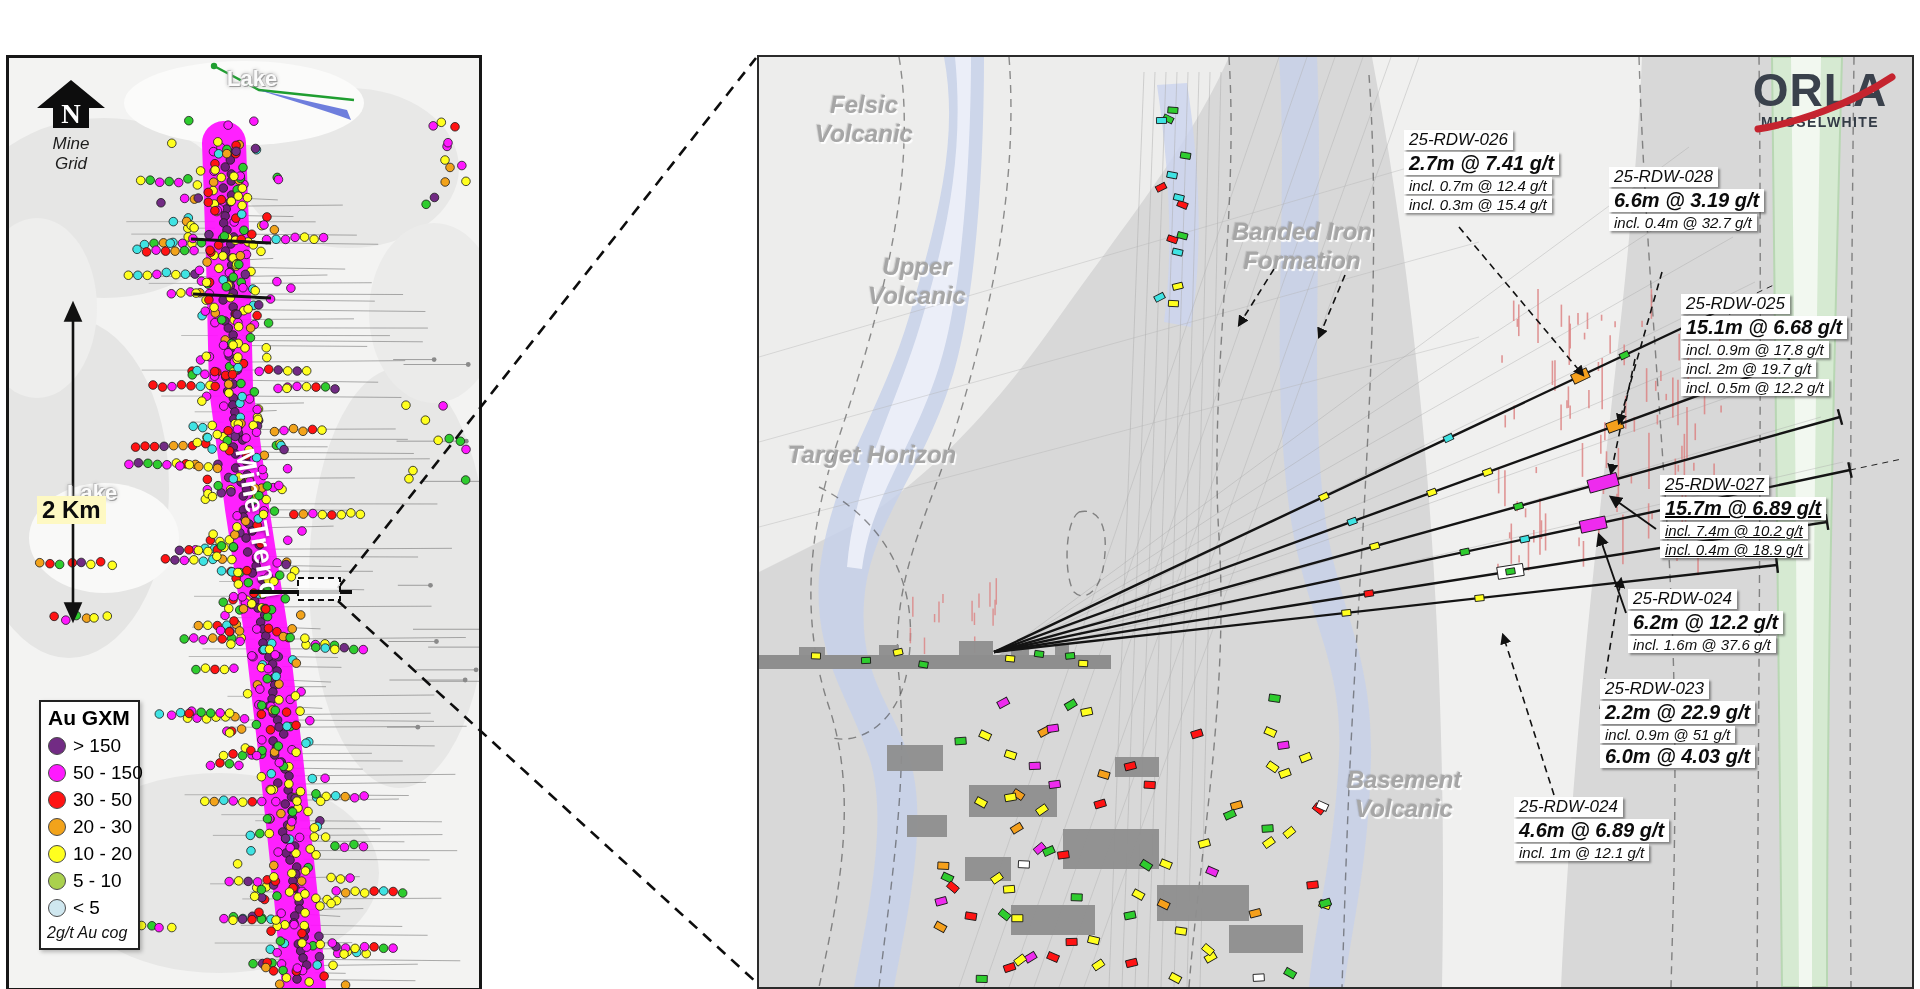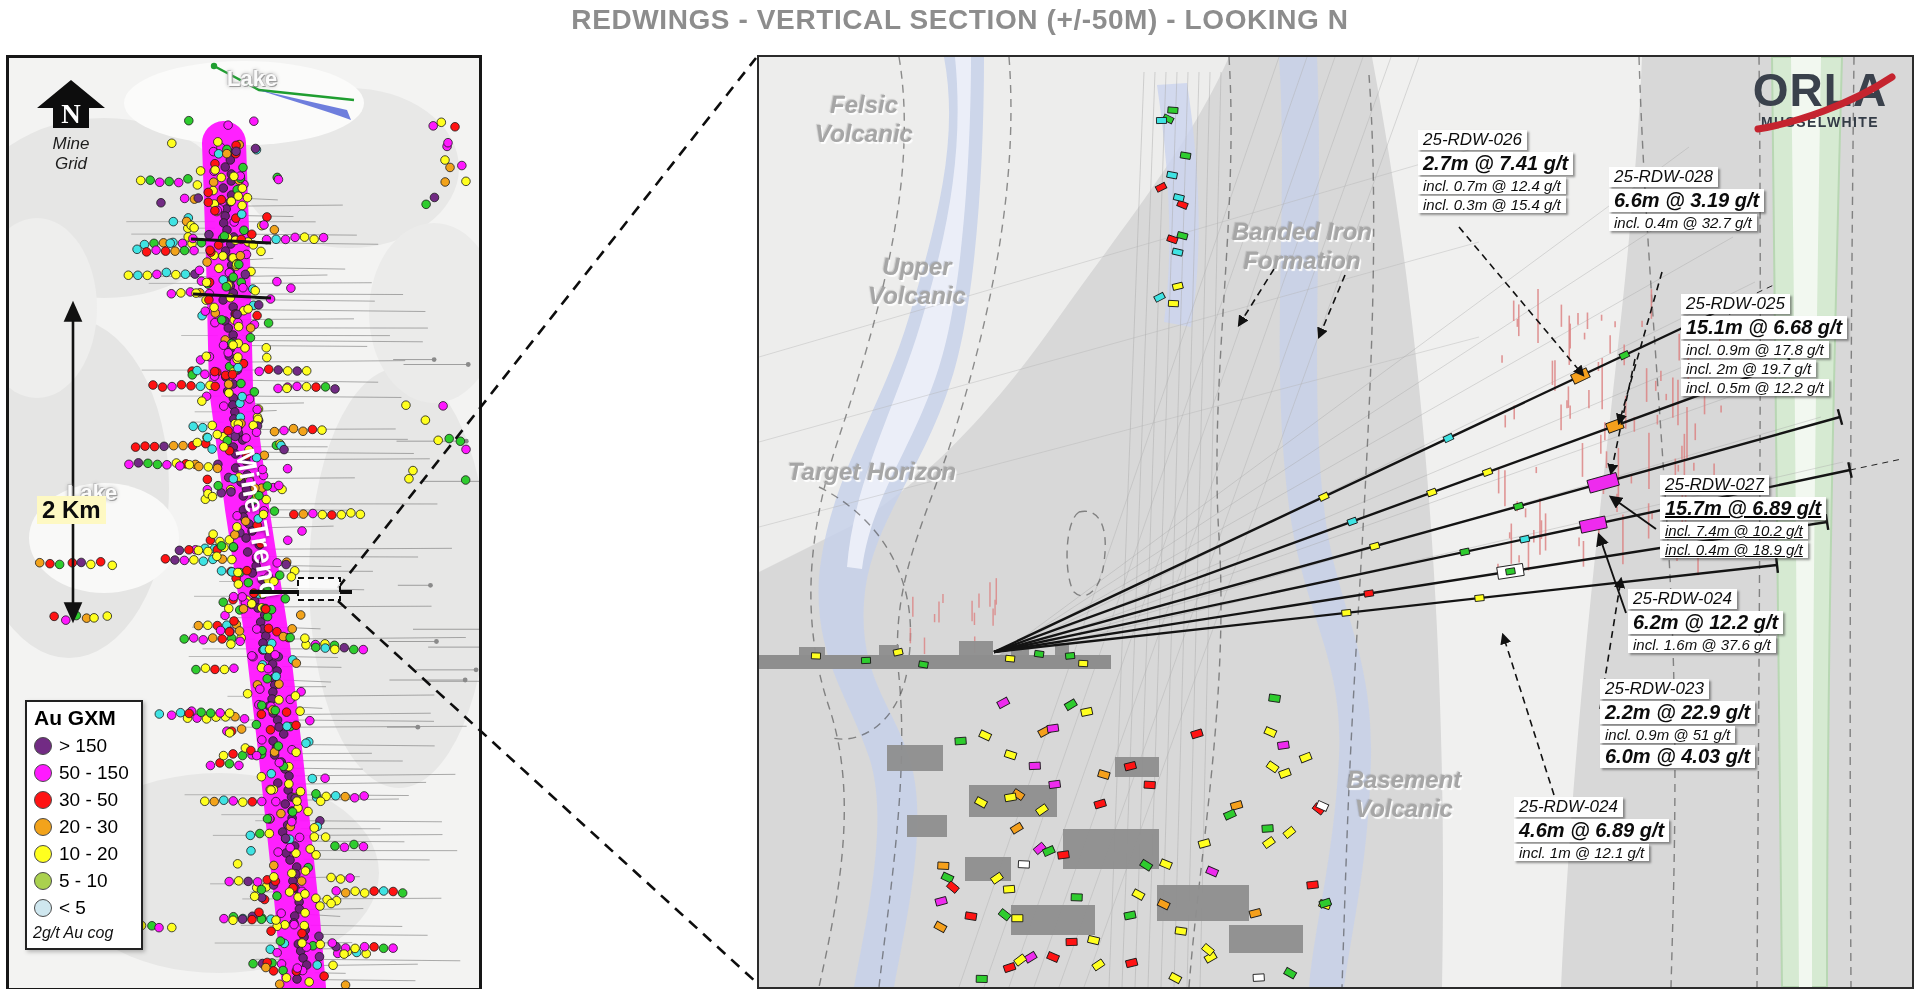--- a/index.html
+++ b/index.html
@@ -17,21 +17,21 @@
   .lake-label{position:absolute;font-size:22px;font-weight:bold;color:#fbfbfb;
     text-shadow:1px 1px 0 #9c9c9c,-1px -1px 0 #c2c2c2,0 0 4px #9a9a9a;}
   .north{position:absolute;left:24px;top:20px;width:76px;text-align:center;}
   .mine-grid{position:absolute;left:20px;top:76px;width:84px;text-align:center;
     font-style:italic;font-size:17px;color:#1c1c1c;line-height:1.15;white-space:pre-line;}
   .scale-chip{position:absolute;left:28px;top:438px;background:#fef9c3;padding:0 5px;
     font-weight:bold;font-size:24px;color:#0c0c0c;}
   .mine-trend{position:absolute;left:250px;top:388px;color:#fff;font-weight:bold;font-size:27px;
     letter-spacing:1px;text-shadow:1px 1px 3px rgba(40,0,40,.5);transform:rotate(80deg);
     transform-origin:0 0;white-space:nowrap;}
-  .legend{position:absolute;left:16px;top:642px;width:118px;background:#fff;border:2px solid #222;
+  .legend{position:absolute;left:30px;top:642px;width:101px;background:#fff;border:2px solid #222;
     padding:4px 6px 6px 6px;box-sizing:border-box;box-shadow:2px 2px 4px rgba(0,0,0,.25);}
   .legend-title{font-weight:bold;font-size:21px;color:#000;margin:0 0 2px 1px;}
   .legend-row{display:flex;align-items:center;height:27px;}
   .legend-swatch{width:16px;height:16px;border-radius:50%;border:1.3px solid #4a4a4a;margin:0 7px 0 1px;flex:none;}
   .legend-label{font-size:19px;color:#000;white-space:nowrap;}
   .legend-note{font-style:italic;font-size:16px;color:#111;margin-top:3px;}
 
   
   .geo-label{position:absolute;transform:translateX(-50%);text-align:center;font-style:italic;
     font-weight:bold;font-size:24px;color:#a6a6a6;line-height:1.22;
@@ -50,21 +50,20 @@
   .logo{position:absolute;right:12px;top:12px;width:160px;z-index:4;text-align:center;}
   .logo-brand{font-size:46px;font-weight:800;color:#3a414c;letter-spacing:1px;line-height:.95;}
   .logo-site{font-size:14px;font-weight:bold;color:#333b46;letter-spacing:1.4px;margin-top:1px;}
   .logo svg{position:absolute;left:0;top:0;}
 </style>
 </head>
 <body>
 
 <div class="stage">
 
-  <div class="fig-title">REDWINGS - VERTICAL SECTION (+/-50M) - LOOKING N</div>
 
   <div class="panel" id="map-panel">
     <svg class="fill" id="map-svg" width="470" height="930" viewBox="0 0 470 930">
         <defs>
           <marker id="mA" viewBox="0 0 10 10" refX="5" refY="5" markerWidth="9" markerHeight="9" orient="auto-start-reverse">
             <path d="M0,1 L9,5 L0,9 z" fill="#111"></path>
           </marker>
         </defs>
         <rect x="0" y="0" width="470" height="930" fill="#f3f3f2"></rect>
         <ellipse cx="95" cy="150" rx="130" ry="90" fill="#e6e6e5"></ellipse>
@@ -1434,26 +1433,26 @@
         <line x1="867" y1="556" x2="840" y2="478" stroke="#111" stroke-width="1.9" stroke-dasharray="none" marker-end="url(#ah)"></line>
         <line x1="841" y1="652" x2="862" y2="522" stroke="#111" stroke-width="1.6" stroke-dasharray="7 5" marker-end="url(#ah)"></line>
         <line x1="795" y1="738" x2="744" y2="578" stroke="#111" stroke-width="1.6" stroke-dasharray="7 5" marker-end="url(#ah)"></line>
         <line x1="515" y1="212" x2="480" y2="268" stroke="#111" stroke-width="1.6" stroke-dasharray="7 5" marker-end="url(#ah)"></line>
         <line x1="586" y1="218" x2="560" y2="280" stroke="#111" stroke-width="1.6" stroke-dasharray="7 5" marker-end="url(#ah)"></line>
       </svg>
 
     <div id="geo-labels">
         <div class="geo-label" style="left: 105px; top: 33px; width: 120px;">Felsic Volcanic</div>
         <div class="geo-label" style="left: 158px; top: 195px; width: 120px;">Upper Volcanic</div>
-        <div class="geo-label" style="left: 96px; top: 400px; width: 190px; padding-left: 34px;">Target Horizon</div>
+        <div class="geo-label" style="left: 96px; top: 383px; width: 190px; padding-left: 34px;">Target Horizon</div>
         <div class="geo-label" style="left: 543px; top: 160px; width: 160px;">Banded Iron Formation</div>
         <div class="geo-label" style="left: 645px; top: 708px; width: 140px;">Basement Volcanic</div>
       </div>
     <div id="annos">
-        <div class="anno" style="left: 659px; top: 73px;">
+        <div class="anno" style="left: 645px; top: 73px;">
           <div class="chip id">25-RDW-026</div>
           <div class="chip main">2.7m @ 7.41 g/t</div>
           <div class="chip incl">incl. 0.7m @ 12.4 g/t</div>
           <div class="chip incl">incl. 0.3m @ 15.4 g/t</div>
         </div>
         <div class="anno" style="left: 850px; top: 110px;">
           <div class="chip id">25-RDW-028</div>
           <div class="chip main">6.6m @ 3.19 g/t</div>
           <div class="chip incl">incl. 0.4m @ 32.7 g/t</div>
         </div>

